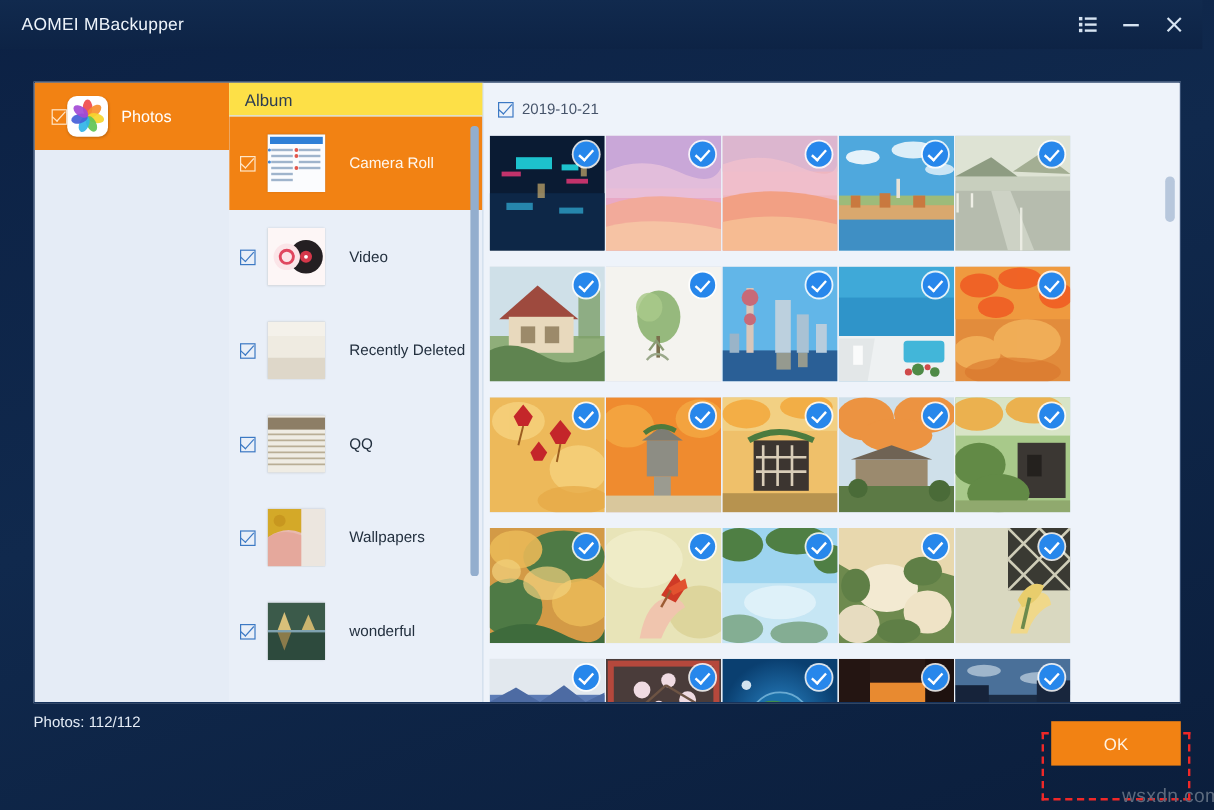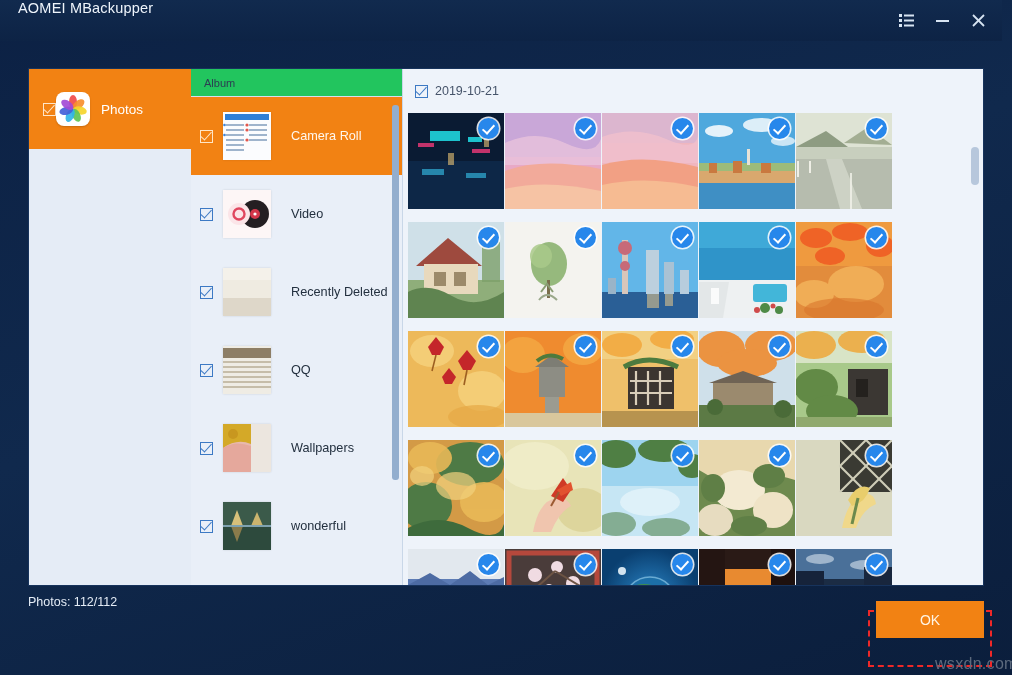--- a/index.html
+++ b/index.html
@@ -13,21 +13,21 @@
     position: relative;
     width: 1012px; height: 675px;
     background: linear-gradient(160deg, #0c2144 0%, #10294d 45%, #0b1e3c 100%);
   }
 
   
   .titlebar {
     position: absolute; top: 0; left: 0;
     width: 1002px; height: 41px;
     background: linear-gradient(180deg, #112a4e 0%, #0d2345 100%);
-    display: flex; 
+    display: flex; align-items: center;
   }
   .title-text {
     margin-left: 18px;
     color: #eef4fb;
     font-size: 14.5px;
     letter-spacing: .2px;
   }
   .win-controls {
     position: absolute; right: 6px; top: 0;
     height: 41px; display: flex; align-items: center;
@@ -53,21 +53,21 @@
     border: 1px solid #17335c;
   }
 
   
   .src-panel {
     width: 162px; height: 100%;
     background: #e5ecf6;
     flex: 0 0 162px;
   }
   .src-item {
-    height: 80px;
+    height: 56px;
     display: flex; align-items: center;
     padding-left: 14px;
     cursor: pointer;
   }
   .src-item.active { background: #f28213; }
   .src-item .label {
     margin-left: 11px;
     font-size: 13.5px;
     color: #fff;
   }
@@ -112,25 +112,25 @@
   .album-col {
     width: 212px; flex: 0 0 212px;
     height: 100%;
     background: #e9eff8;
     border-right: 1px solid #c9d7e8;
     display: flex; flex-direction: column;
     position: relative;
   }
   .album-header {
     height: 28px;
-    background: #22c55e;
+    background: #fde047;
     border-bottom: 1px solid #d6e0ee;
     display: flex; align-items: center;
     padding-left: 13px;
-    font-size: 11px;
+    font-size: 14px;
     color: #2c3d52;
   }
   .album-list {
     flex: 1;
     overflow: hidden;
     position: relative;
   }
   .album-item {
     height: 78px;
     display: flex; align-items: center;

